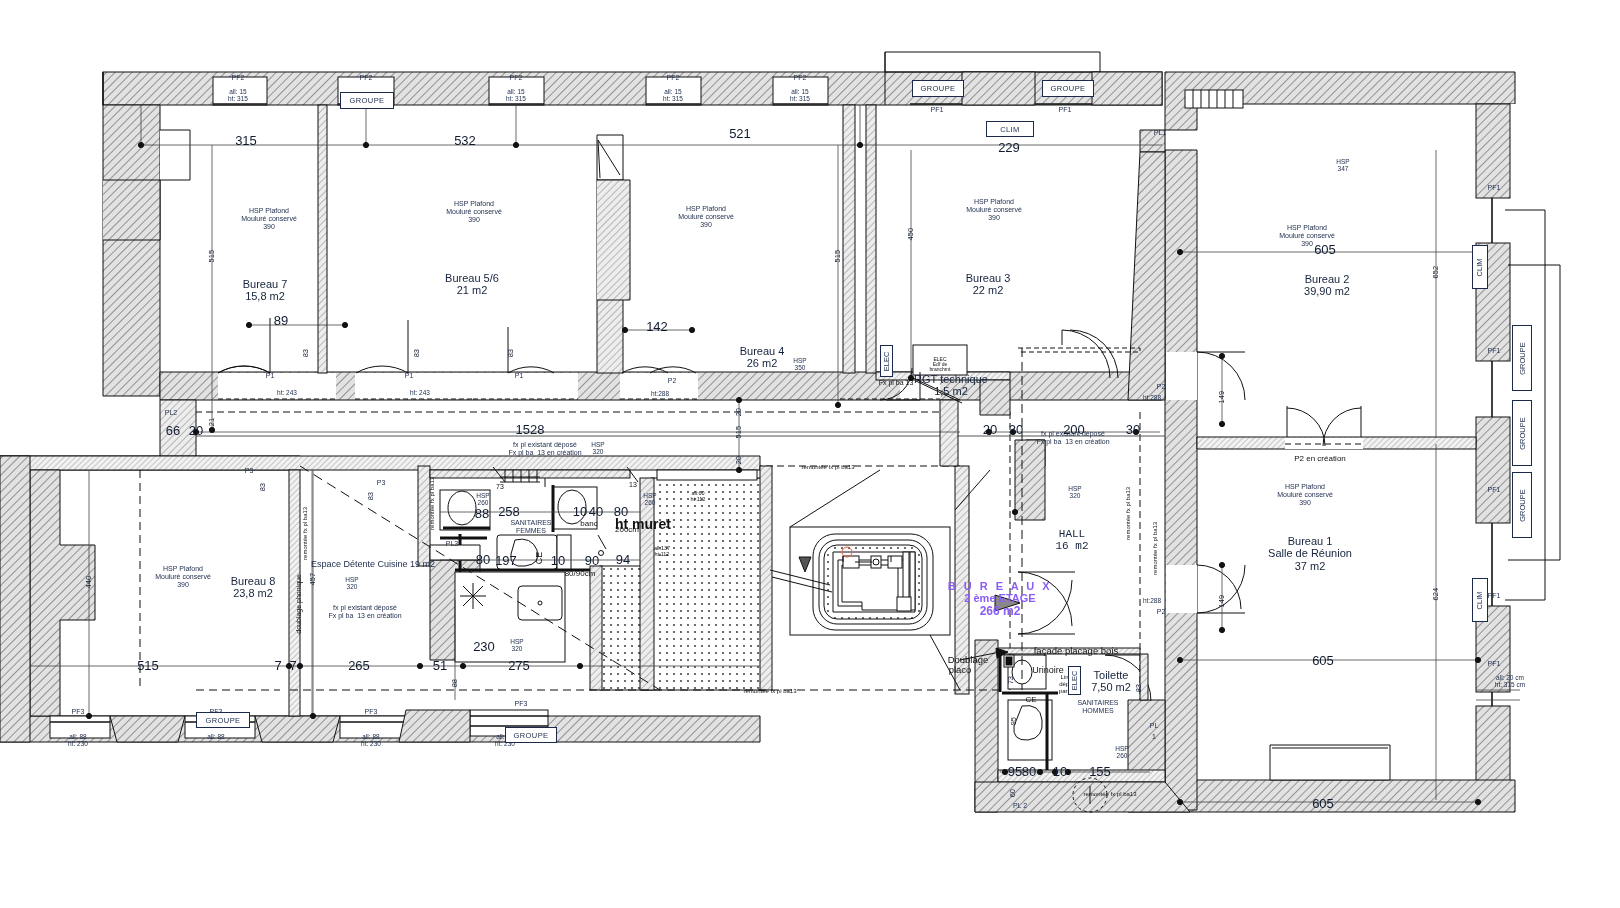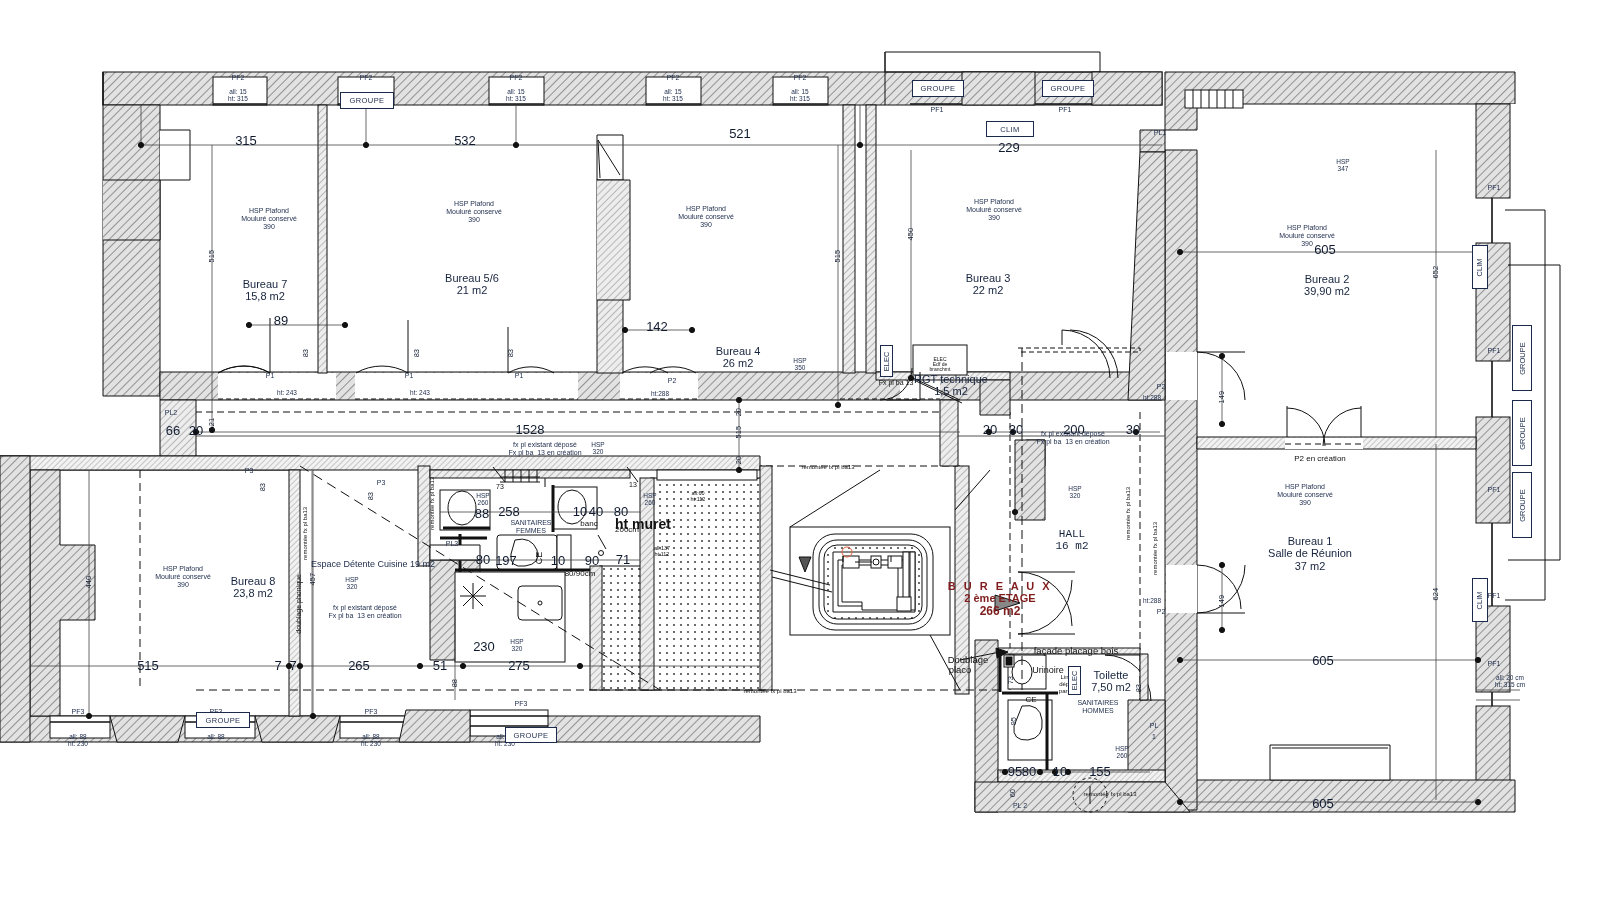--- a/index.html
+++ b/index.html
@@ -11,21 +11,21 @@
   .room{font-size:11px;color:#16233d;text-align:center;}
   .roomsm{font-size:9px;color:#1b2a4a;text-align:center;}
   .tiny{font-size:6.5px;color:#1b2a4a;text-align:center;}
   .tiny7{font-size:7px;color:#1b2a4a;text-align:center;}
   .dim{font-size:13px;color:#101b30;text-align:center;}
   .dimv{font-size:7.5px;color:#101b30;text-align:center;transform-origin:50% 50%;}
   .boxlab{position:absolute;border:1px solid #1b2a4a;background:#fff;color:#1b2a4a;
           font-size:7.5px;display:flex;align-items:center;justify-content:center;letter-spacing:.4px;}
   .boxlabv{position:absolute;border:1px solid #1b2a4a;background:#fff;color:#1b2a4a;font-size:7.5px;}
   .boxlabv span{display:block;transform:rotate(-90deg);white-space:nowrap;}
-  .key{position:absolute;color:#7f1d1d;text-align:center;font-weight:bold;}
+  .key{position:absolute;color:#8b5cf6;text-align:center;font-weight:bold;}
   .key .l1{font-size:11px;letter-spacing:2.5px;}
   .key .l2{font-size:11px;}
   .key .l3{font-size:12px;}
   .note{font-size:8px;color:#111;text-align:center;}
 </style>
 </head>
 <body>
 
 <div id="sheet">
 
@@ -472,21 +472,21 @@
     <g stroke="#111" fill="none">
       <path d="M1505 210 L1545 210 L1545 600 L1505 600"></path>
       <path d="M1508 265 L1560 265 L1560 560 L1508 560"></path>
     </g>
   </g>
 </svg>
 
 <div id="textlayer">
       <div class="lbl room" style="left: 195px; top: 278px; width: 140px;">Bureau 7<br>15,8 m2</div>
       <div class="lbl room" style="left: 402px; top: 272px; width: 140px;">Bureau 5/6<br>21 m2</div>
-      <div class="lbl room" style="left: 668px; top: 345px; width: 140px;">Bureau 4<br>26 m2</div>
+      <div class="lbl room" style="left: 692px; top: 345px; width: 140px;">Bureau 4<br>26 m2</div>
       <div class="lbl room" style="left: 918px; top: 272px; width: 140px;">Bureau 3<br>22 m2</div>
       <div class="lbl room" style="left: 1257px; top: 273px; width: 140px;">Bureau 2<br>39,90 m2</div>
       <div class="lbl room" style="left: 183px; top: 575px; width: 140px;">Bureau 8<br>23,8 m2</div>
       <div class="lbl room" style="left: 1002px; top: 528px; width: 140px; font-family: Liberation Mono, monospace;">HALL<br>16 m2</div>
       <div class="lbl room" style="left: 1041px; top: 669px; width: 140px;">Toilette<br>7,50 m2</div>
       <div class="lbl room" style="left: 881px; top: 373px; width: 140px;">RGT technique<br>1,5 m2</div>
       <div class="lbl room" style="left: 1240px; top: 535px; width: 140px;">Bureau 1<br>Salle de Réunion<br>37 m2</div>
       <div class="lbl roomsm" style="left: 303px; top: 559px; width: 140px;">Espace Détente Cuisine 19 m2</div>
       <div class="lbl tiny7" style="left: 461px; top: 519px; width: 140px;">SANITAIRES<br>FEMMES</div>
       <div class="lbl tiny7" style="left: 1028px; top: 699px; width: 140px;">SANITAIRES<br>HOMMES</div>
@@ -577,21 +577,21 @@
       <div class="lbl dim" style="left: 449px; top: 659px; width: 140px;">275</div>
       <div class="lbl dim" style="left: 439px; top: 505px; width: 140px;">258</div>
       <div class="lbl dim" style="left: 412px; top: 507px; width: 140px;">88</div>
       <div class="lbl dim" style="left: 510px; top: 505px; width: 140px;">10</div>
       <div class="lbl dim" style="left: 526px; top: 505px; width: 140px;">40</div>
       <div class="lbl dim" style="left: 551px; top: 505px; width: 140px;">80</div>
       <div class="lbl dim" style="left: 436px; top: 554px; width: 140px;">197</div>
       <div class="lbl dim" style="left: 413px; top: 553px; width: 140px;">80</div>
       <div class="lbl dim" style="left: 488px; top: 554px; width: 140px;">10</div>
       <div class="lbl dim" style="left: 522px; top: 554px; width: 140px;">90</div>
-      <div class="lbl dim" style="left: 553px; top: 553px; width: 140px;">71</div>
+      <div class="lbl dim" style="left: 553px; top: 553px; width: 140px;">94</div>
       <div class="lbl dim" style="left: 414px; top: 640px; width: 140px;">230</div>
       <div class="lbl dim" style="left: 945px; top: 765px; width: 140px;">95</div>
       <div class="lbl dim" style="left: 959px; top: 765px; width: 140px;">80</div>
       <div class="lbl dim" style="left: 990px; top: 765px; width: 140px;">10</div>
       <div class="lbl dim" style="left: 1030px; top: 765px; width: 140px;">155</div>
       <div class="lbl dimv" style="left: 142px; top: 252px; width: 140px; transform: rotate(-90deg);">515</div>
       <div class="lbl dimv" style="left: 768px; top: 252px; width: 140px; transform: rotate(-90deg);">515</div>
       <div class="lbl dimv" style="left: 841px; top: 230px; width: 140px; transform: rotate(-90deg);">450</div>
       <div class="lbl dimv" style="left: 1366px; top: 268px; width: 140px; transform: rotate(-90deg);">652</div>
       <div class="lbl dimv" style="left: 1366px; top: 590px; width: 140px; transform: rotate(-90deg);">624</div>

